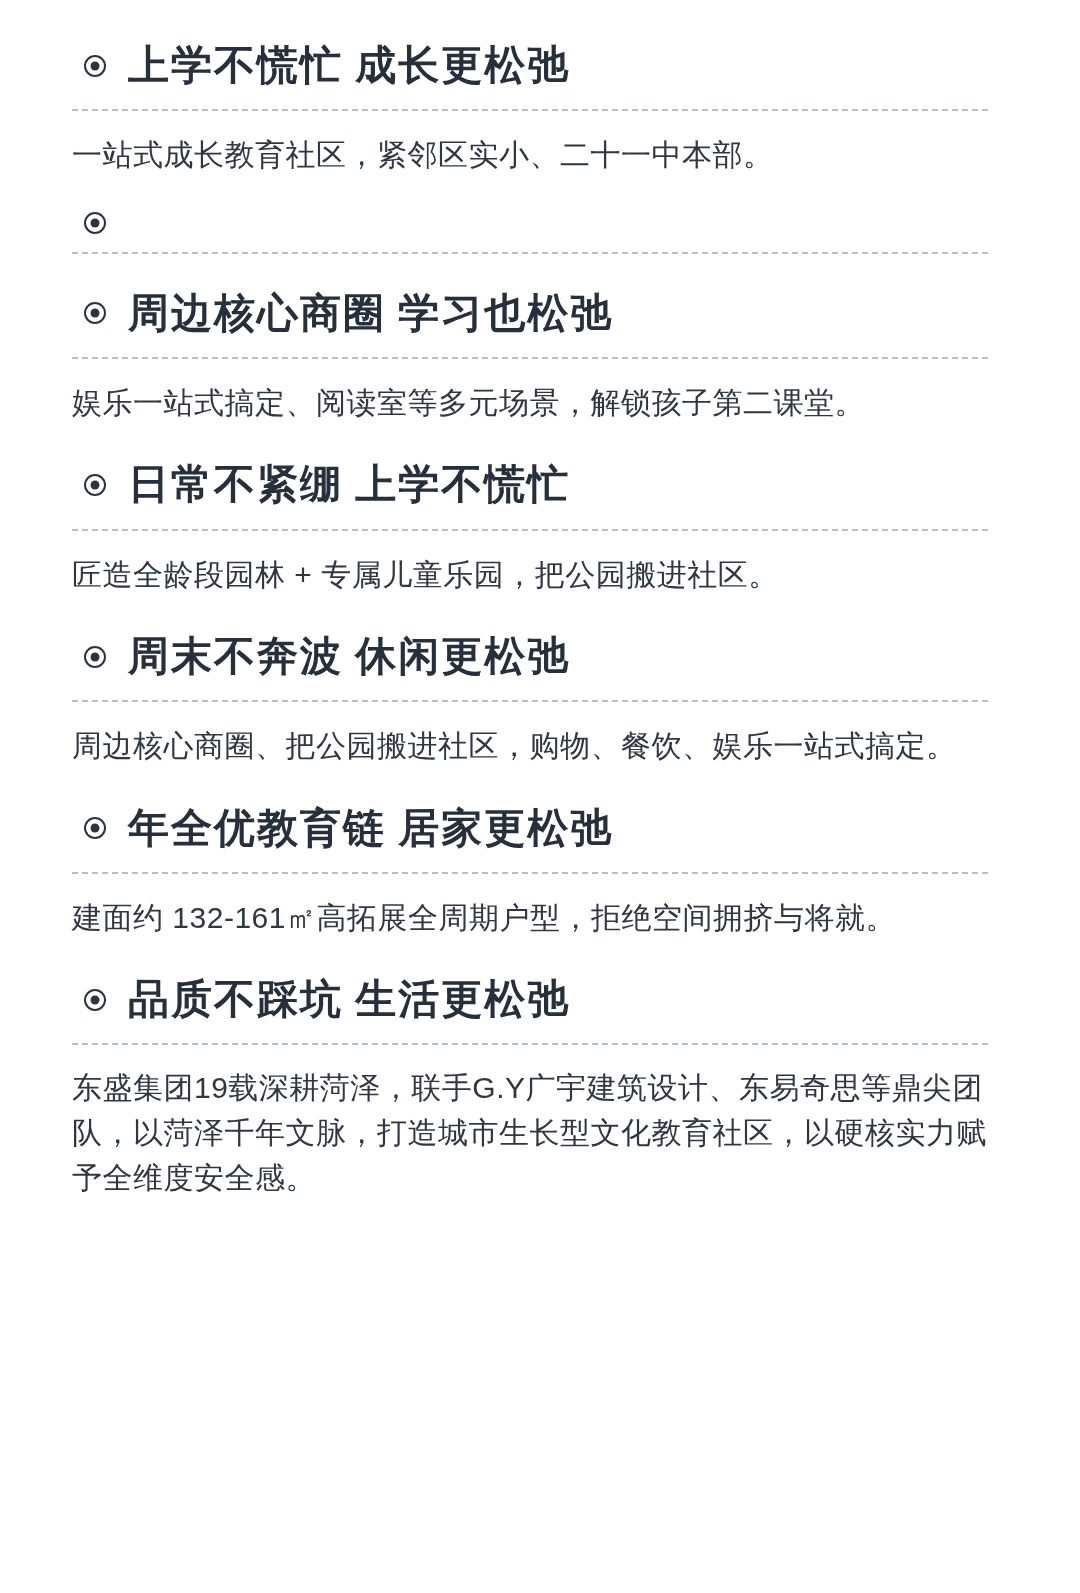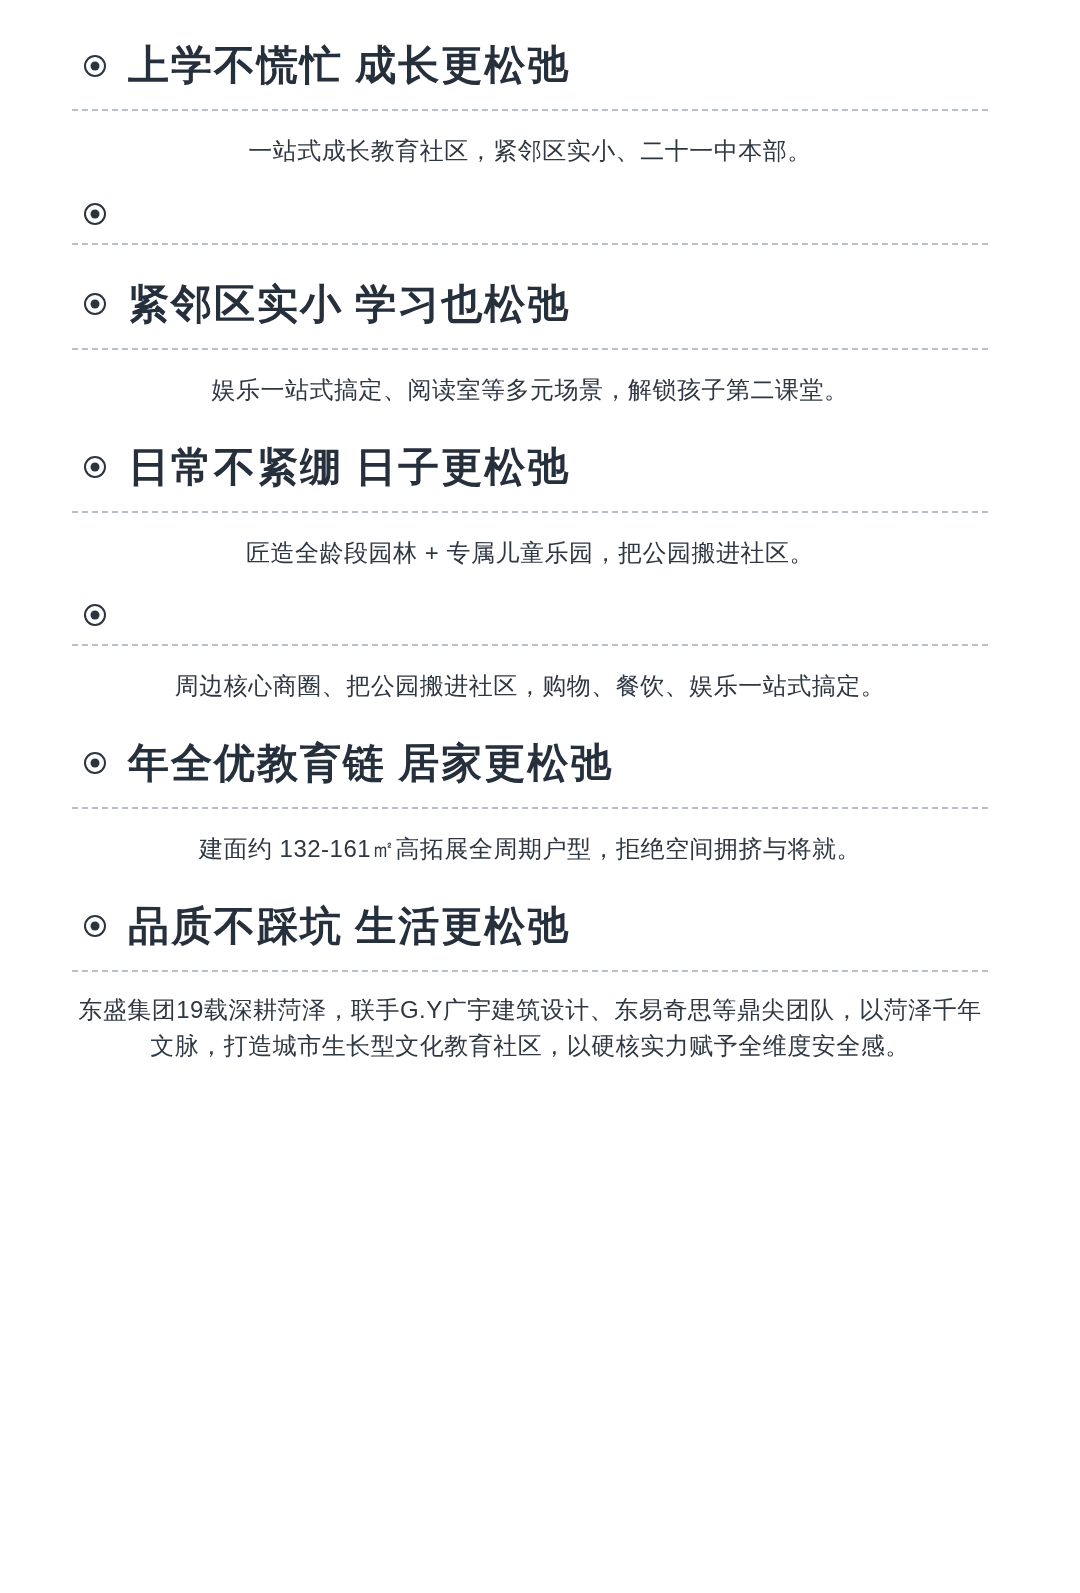--- a/index.html
+++ b/index.html
@@ -14,21 +14,20 @@
     color: #2c3440;
     overflow: hidden;
   }
   .page {
     box-sizing: border-box;
     width: 1060px;
     height: 1593px;
     padding: 40px 72px 20px 72px;
     display: flex;
     flex-direction: column;
-    text-align: center;
   }
   .section {
     display: block;
     margin-bottom: 34px;
   }
   .section:last-child {
     margin-bottom: 14px;
   }
   .headline {
     display: flex;
@@ -67,21 +66,21 @@
   }
   .divider {
     margin: 18px 0 0 0;
     border: 0;
     border-top: 2px dashed #b9bfc8;
     height: 0;
   }
   .body-text {
     margin-top: 22px;
     font-family: "Liberation Sans", "DejaVu Sans", sans-serif;
-    font-size: 24px;
+    font-size: 30px;
     line-height: 1.48;
     color: #2f3742;
     letter-spacing: 0.5px;
   }
   .last .body-text {
     margin-top: 20px;
     line-height: 1.5;
   }
 </style>
 </head>
@@ -101,38 +100,39 @@
   <div class="section">
     <div class="headline">
       <span class="bullet"></span>
     </div>
     <hr class="divider">
   </div>
 
   <div class="section">
     <div class="headline">
       <span class="bullet"></span>
-      <span class="headline-text">紧邻区实小 学习也松弛</span>
+      <span class="headline-text">周边核心商圈 学习也松弛</span>
     </div>
     <hr class="divider">
     <div class="body-text">娱乐一站式搞定、阅读室等多元场景，解锁孩子第二课堂。</div>
   </div>
 
   <div class="section">
     <div class="headline">
       <span class="bullet"></span>
-      <span class="headline-text">日常不紧绷 日子更松弛</span>
+      <span class="headline-text">日常不紧绷 上学不慌忙</span>
     </div>
     <hr class="divider">
     <div class="body-text">匠造全龄段园林 + 专属儿童乐园，把公园搬进社区。</div>
   </div>
 
   <div class="section">
     <div class="headline">
       <span class="bullet"></span>
+      <span class="headline-text">周末不奔波 休闲更松弛</span>
     </div>
     <hr class="divider">
     <div class="body-text">周边核心商圈、把公园搬进社区，购物、餐饮、娱乐一站式搞定。</div>
   </div>
 
   <div class="section">
     <div class="headline">
       <span class="bullet"></span>
       <span class="headline-text">年全优教育链 居家更松弛</span>
     </div>

